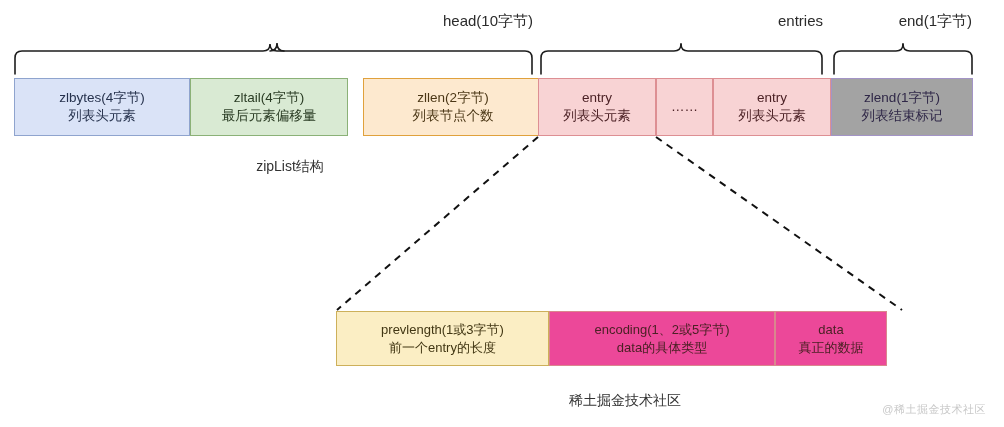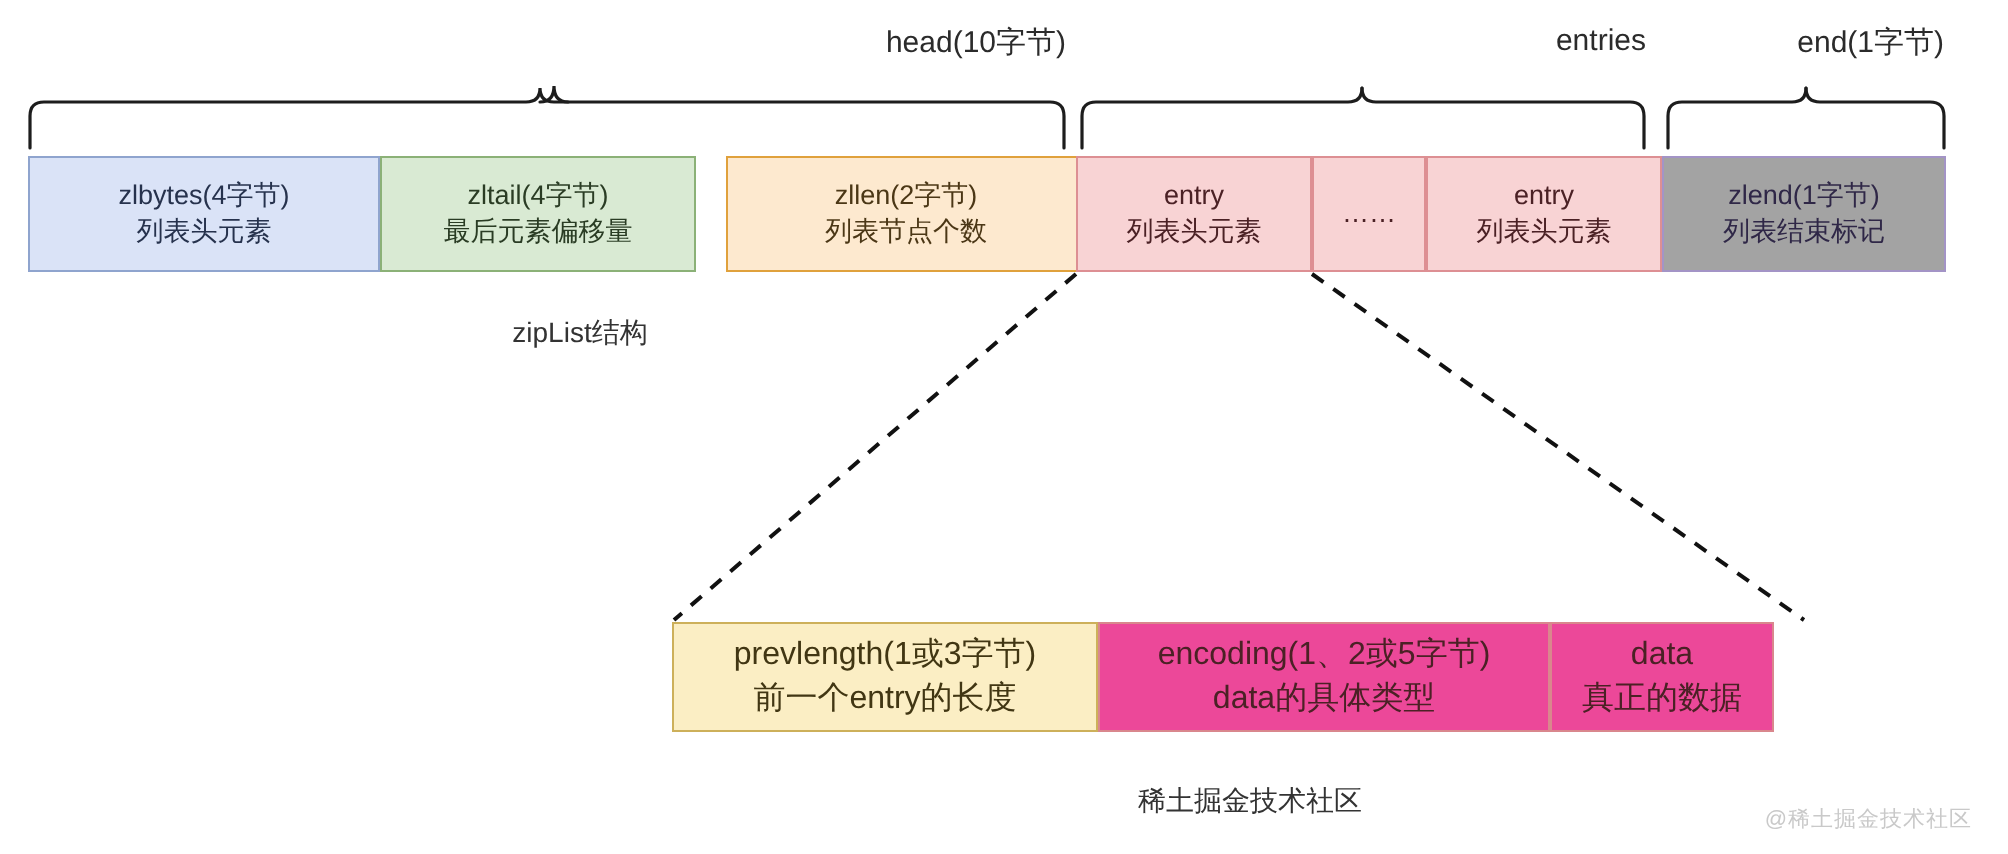--- a/index.html
+++ b/index.html
@@ -46,21 +46,21 @@
     position: absolute;
     box-sizing: border-box;
     height: 55px;
     top: 311px;
     border: 1px solid #ccad4f;
     display: flex;
     flex-direction: column;
     align-items: center;
     justify-content: center;
     line-height: 1.35;
-    font-size: 16px;
+    font-size: 13px;
     text-align: center;
     white-space: nowrap;
   }
   .eseg.yellow { background: #fbeec4; border-color: #cdb05a; color: #413613; }
   .eseg.pink2  { background: #ec4899; border-color: #d9878d; color: #4b2125; }
 
   
   .caption {
     position: absolute;
     font-size: 14px;

